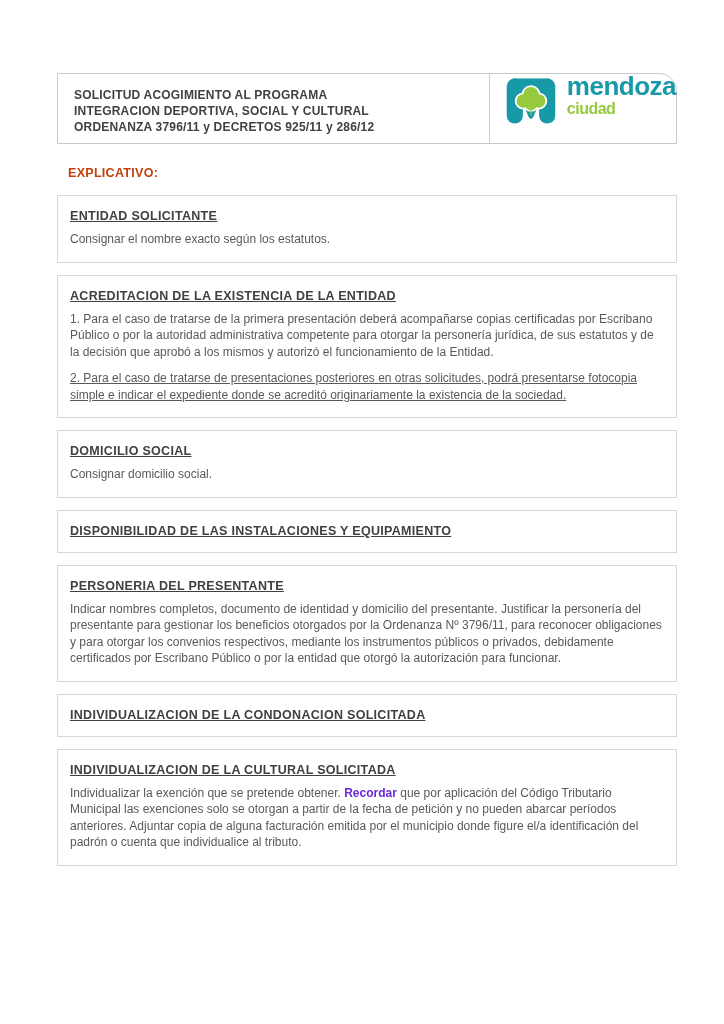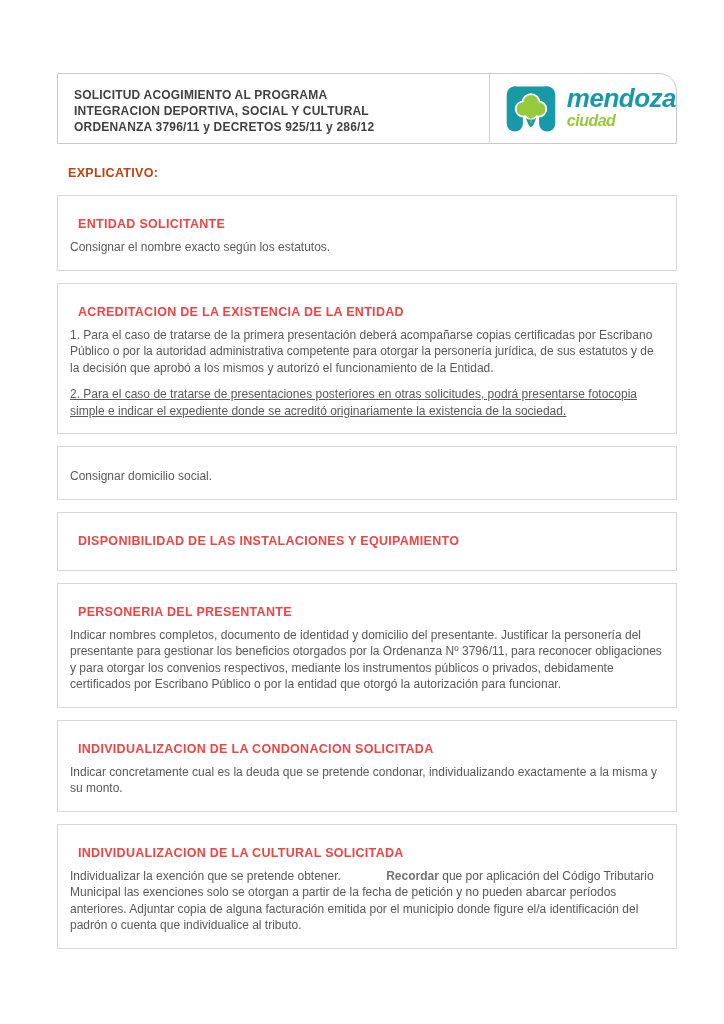--- a/index.html
+++ b/index.html
@@ -35,25 +35,23 @@
     font-size:12px;
     font-weight:bold;
     color:#414042;
     line-height:16px;
     letter-spacing:0.2px;
     white-space:nowrap;
   }
   .logo-cell{
     flex:1;
     display:flex;
-    align-items:center;
     justify-content:flex-start;
     padding-left:14px;
     gap:9px;
-    font-style:italic;
   }
   .logo-words{line-height:1;}
   .logo-w1{
     font-size:26px;font-weight:bold;color:#1899a8;
     letter-spacing:-0.5px;line-height:24px;
   }
   .logo-w2{
     font-size:16px;font-weight:bold;color:#97c93e;
     letter-spacing:-0.5px;line-height:21px;
   }
@@ -69,35 +67,36 @@
   
   .box{
     box-sizing:border-box;
     width:620px;
     border:1px solid #d7d7d7;
     background:#ffffff;
     margin-bottom:12px;
     padding:13px 12px 14px 12px;
   }
   .box h2{
-    margin:8px;
+    margin:0;
     font-size:12.5px;
     font-weight:bold;
-    color:#ef4444;
+    color:#404040;
     letter-spacing:0.3px;
+    text-decoration:underline;
   }
   .box p{
     margin:8px 0 0 0;
     font-size:12px;
     line-height:16.5px;
     color:#58595b;
   }
   .box p + p{margin-top:10px;text-decoration:underline;}
   .prewrap{white-space:pre-line;}
-  .box p b{color:#737373;margin-left:42px;}
+  .box p b{color:#6d28d9;}
 </style>
 </head>
 <body>
 
 <div class="page">
   <div class="content">
 
     <div class="header-box">
       <div class="header-titles">
         <div class="ht">SOLICITUD ACOGIMIENTO AL PROGRAMA</div>
@@ -141,35 +140,35 @@
       <p>Consignar el nombre exacto según los estatutos.</p>
     </section>
 
     <section class="box">
       <h2>ACREDITACION DE LA EXISTENCIA DE LA ENTIDAD</h2>
       <p>1. Para el caso de tratarse de la primera presentación deberá acompañarse copias certificadas por Escribano Público o por la autoridad administrativa competente para otorgar la personería jurídica, de sus estatutos y de la decisión que aprobó a los mismos y autorizó el funcionamiento de la Entidad.</p>
       <p>2. Para el caso de tratarse de presentaciones posteriores en otras solicitudes, podrá presentarse fotocopia simple e indicar el expediente donde se acreditó originariamente la existencia de la sociedad.</p>
     </section>
 
     <section class="box">
+      <h2>DOMICILIO SOCIAL</h2>
       <p>Consignar domicilio social.</p>
     </section>
 
     <section class="box">
       <h2>DISPONIBILIDAD DE LAS INSTALACIONES Y EQUIPAMIENTO</h2>
     </section>
 
     <section class="box">
       <h2>PERSONERIA DEL PRESENTANTE</h2>
       <p>Indicar nombres completos, documento de identidad y domicilio del presentante. Justificar la personería del presentante para gestionar los beneficios otorgados por la Ordenanza Nº 3796/11, para reconocer obligaciones y para otorgar los convenios respectivos, mediante los instrumentos públicos o privados, debidamente certificados por Escribano Público o por la entidad que otorgó la autorización para funcionar.</p>
     </section>
 
     <section class="box">
       <h2>INDIVIDUALIZACION DE LA CONDONACION SOLICITADA</h2>
-      <p>Indicar concretamente cual es la deuda que se pretende condonar, individualizando exactamente a la misma y su monto.</p>
     </section>
 
     <section class="box">
       <h2>INDIVIDUALIZACION DE LA CULTURAL SOLICITADA</h2>
       <p><span>Individualizar la exención que se pretende obtener. </span><b>Recordar</b><span> que por aplicación del Código Tributario Municipal las exenciones solo se otorgan a partir de la fecha de petición y no pueden abarcar períodos anteriores. Adjuntar copia de alguna facturación emitida por el municipio donde figure el/a identificación del padrón o cuenta que individualice al tributo.</span></p>
     </section>
 
   </div>
 </div>
 

